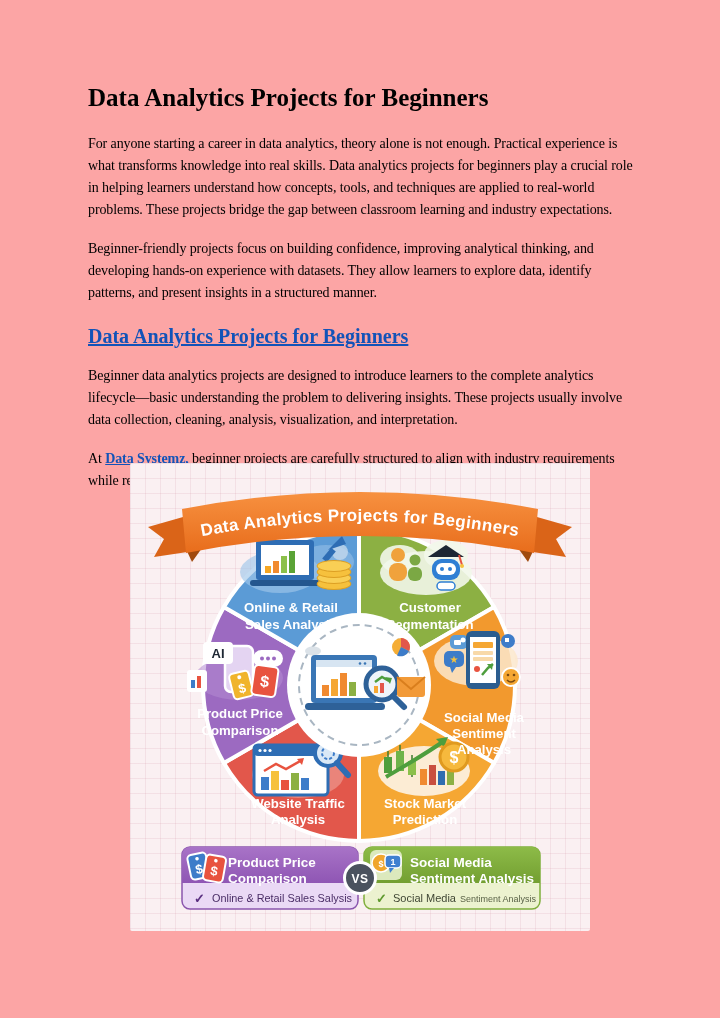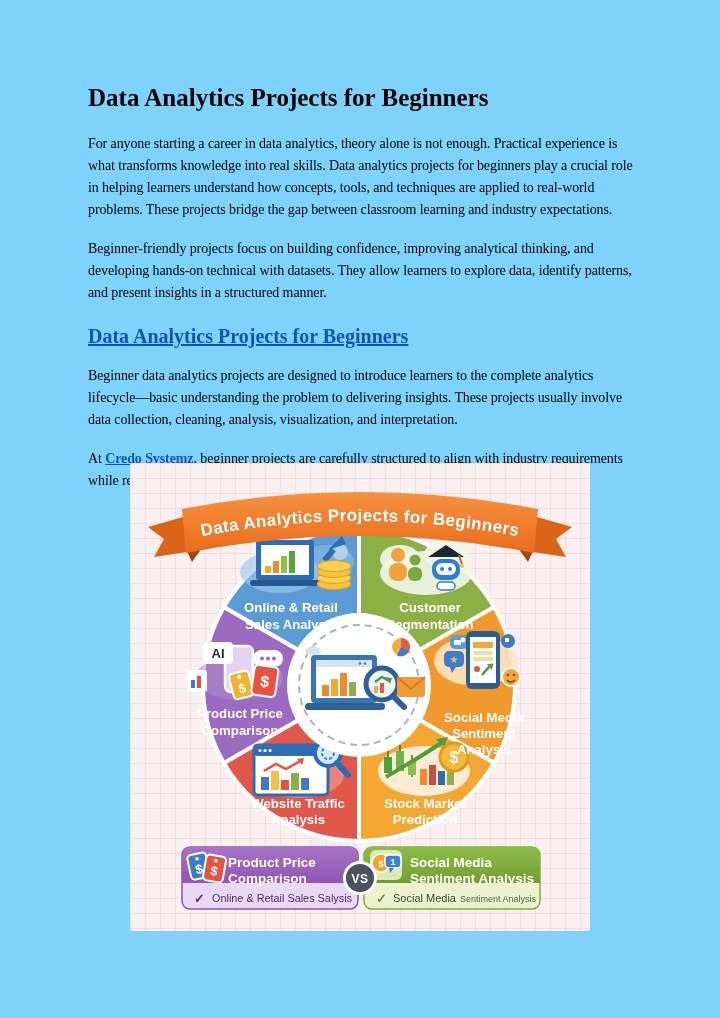--- a/index.html
+++ b/index.html
@@ -1,16 +1,16 @@
 <!DOCTYPE html>
 <html><head>
 <meta charset="utf-8">
 <style>
   html,body{margin:0;padding:0;background:#ffffff;}
-  .page{position:relative;width:720px;height:1018px;background:#7dd3fc;overflow:hidden;
+  .page{position:relative;width:720px;height:1018px;background:#fca5a5;overflow:hidden;
         font-family:"Liberation Serif", serif;color:#111;}
   .doc{position:absolute;left:88px;top:84px;width:552px;}
   .doc h1{font-size:25px;line-height:1.15;margin:0 0 20px 0;font-weight:bold;color:#000;}
   .doc p{font-size:14px;line-height:22px;margin:0 0 17px 0;letter-spacing:-0.1px;color:#000;}
   .doc h2{font-size:20px;margin:21px 0 17px 0;font-weight:bold;}
   .doc h2 a, .doclink{color:#1253b8;text-decoration:underline;font-weight:bold;cursor:pointer;}
   .infographic{position:absolute;left:130px;top:463px;width:460px;height:468px;
       background-color:#faf0f2;
       background-image:linear-gradient(rgba(219,168,182,0.22) 1px, transparent 1px),
                        linear-gradient(90deg, rgba(219,168,182,0.22) 1px, transparent 1px);
@@ -23,24 +23,24 @@
   svg{display:block;}
 </style>
 </head>
 <body>
 
 <div class="page">
 
   <div class="doc">
     <h1>Data Analytics Projects for Beginners</h1>
     <p>For anyone starting a career in data analytics, theory alone is not enough. Practical experience is what transforms knowledge into real skills. Data analytics projects for beginners play a crucial role in helping learners understand how concepts, tools, and techniques are applied to real-world problems. These projects bridge the gap between classroom learning and industry expectations.</p>
-    <p>Beginner-friendly projects focus on building confidence, improving analytical thinking, and developing hands-on technical with datasets. They allow learners to explore data, identify patterns, and present insights in a structured manner.</p>
+    <p>Beginner-friendly projects focus on building confidence, improving analytical thinking, and developing hands-on experience with datasets. They allow learners to explore data, identify patterns, and present insights in a structured manner.</p>
     <h2><a>Data Analytics Projects for Beginners</a></h2>
     <p>Beginner data analytics projects are designed to introduce learners to the complete analytics lifecycle—basic understanding the problem to delivering insights. These projects usually involve data collection, cleaning, analysis, visualization, and interpretation.</p>
-    <p><span>At </span><a class="doclink">Credo Systemz,</a><span> beginner projects are carefully structured to align with industry requirements while remaining accessible to learners with basic technical knowledge.</span></p>
+    <p><span>At </span><a class="doclink">Data Systemz,</a><span> beginner projects are carefully structured to align with industry requirements while remaining accessible to learners with basic technical knowledge.</span></p>
   </div>
 
   <div class="infographic">
     <svg width="460" height="468" viewBox="0 0 460 468">
       <defs>
         <linearGradient id="gradBand" x1="0" y1="0" x2="0" y2="1">
           <stop offset="0" stop-color="#f79140"></stop>
             <stop offset="1" stop-color="#e86d1c"></stop>
         </linearGradient>
         <linearGradient id="gradPurpleHdr" x1="0" y1="0" x2="0" y2="1">

